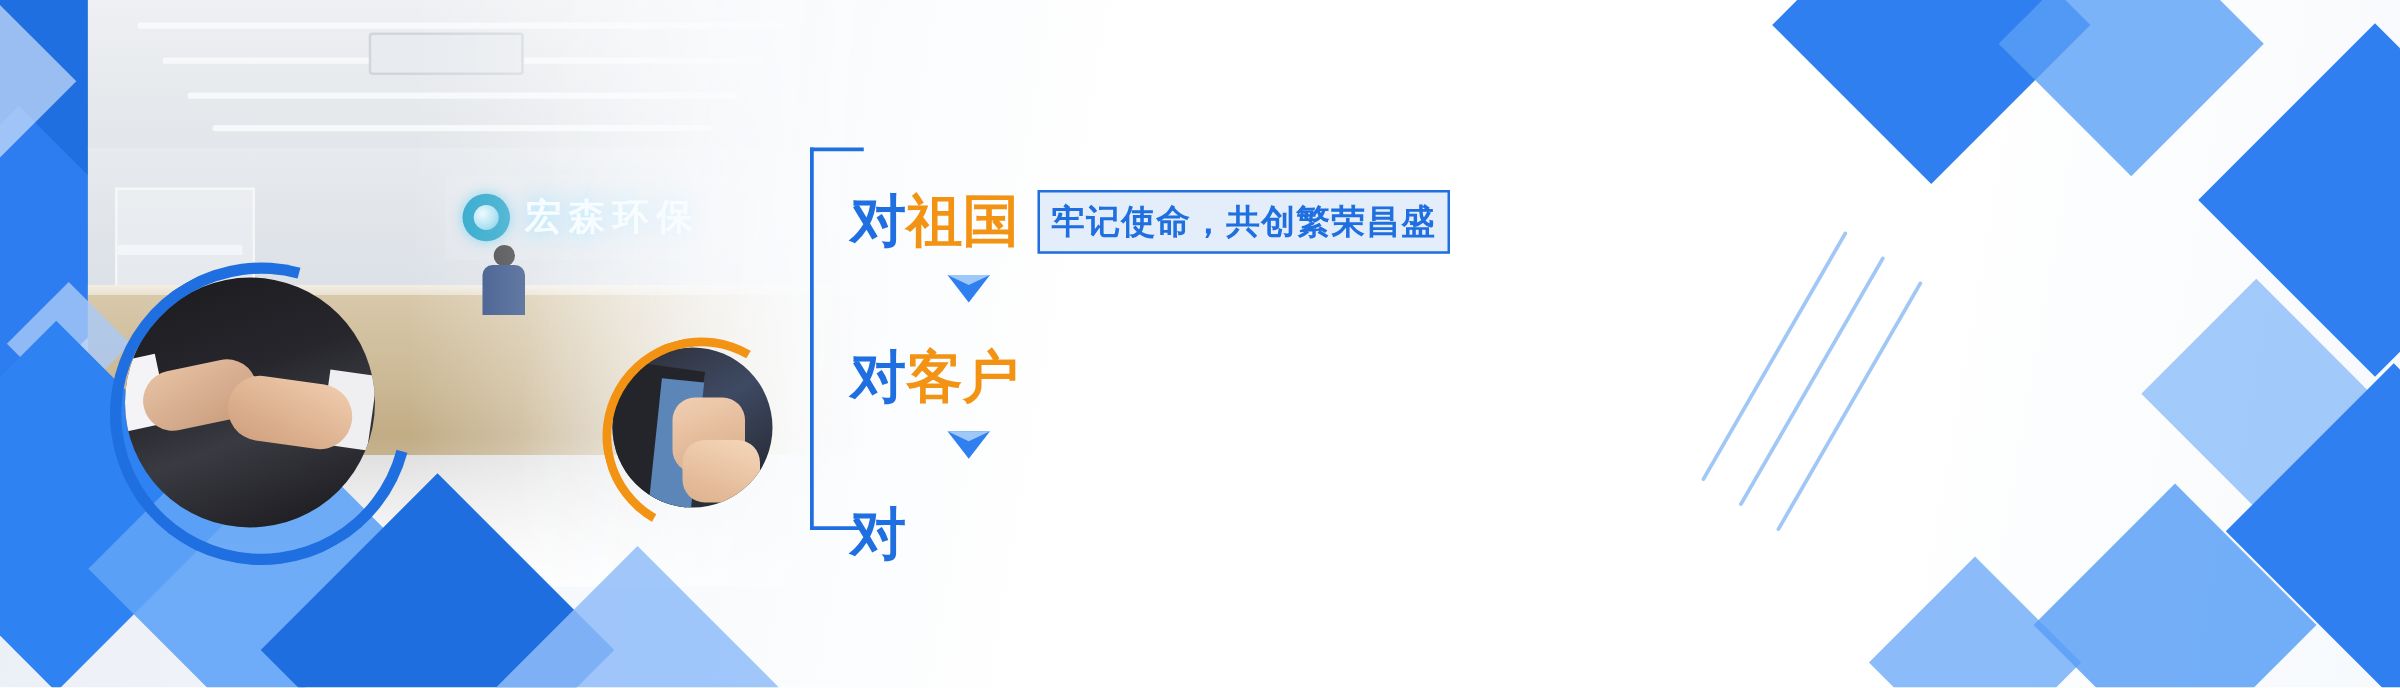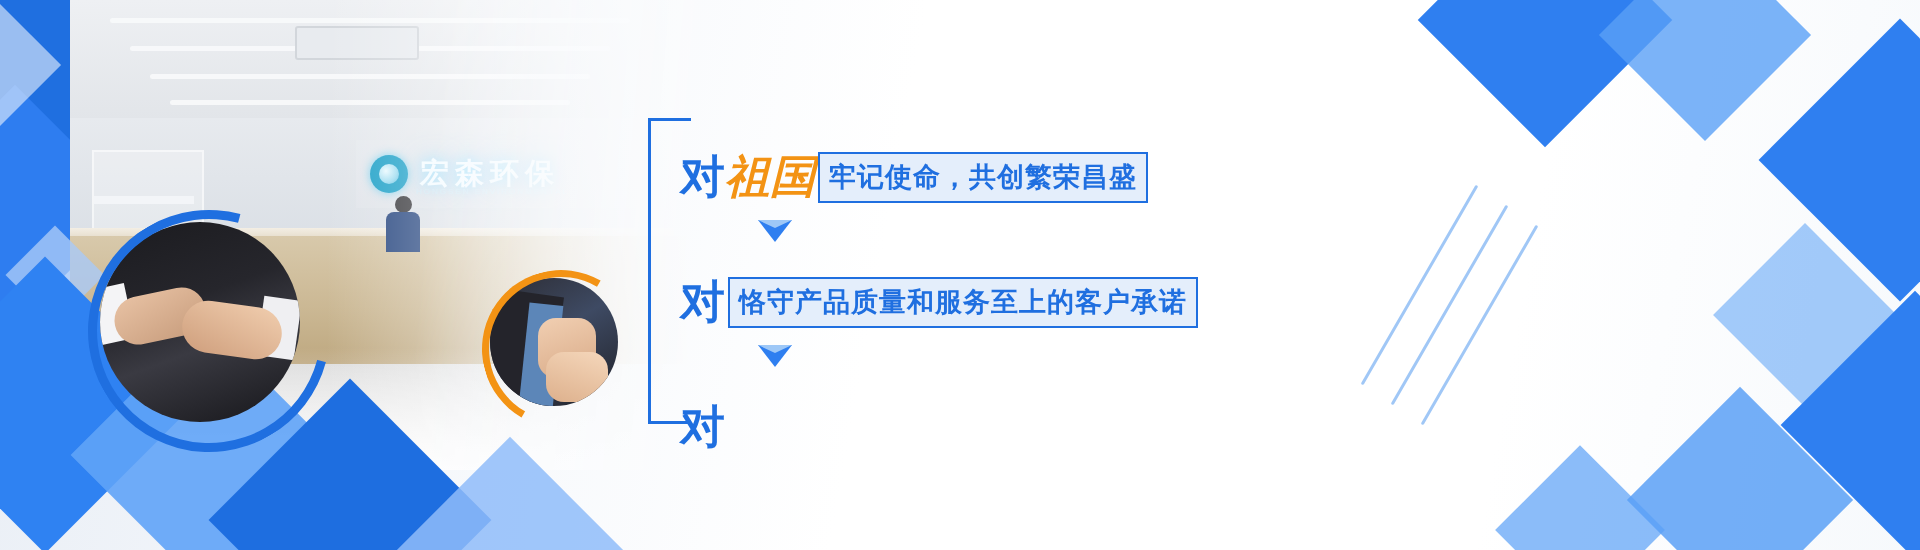--- a/index.html
+++ b/index.html
@@ -104,22 +104,22 @@
   .bracket{position:absolute;left:0;top:56px;width:40px;height:300px;
     border-left:3px solid #1f6fe0;border-top:3px solid #1f6fe0;border-bottom:3px solid #1f6fe0;}
 
   .row{position:absolute;left:32px;display:flex;align-items:center;white-space:nowrap;}
   .r1{top:85px;}
   .r2{top:210px;}
   .r3{top:335px;}
   .lead{font-size:45px;font-weight:700;color:#1f6fe0;letter-spacing:0px;
     font-family:"DejaVu Sans","Liberation Sans",sans-serif;}
   .accent{font-size:45px;font-weight:700;color:#f39314;letter-spacing:0px;
-    font-family:"DejaVu Sans","Liberation Sans",sans-serif;font-style:italic;}
-  .chip{margin-left:3px;border:2px solid #1f6fe0;background:#e4eefb;
+    font-family:"DejaVu Sans","Liberation Sans",sans-serif;}
+  .chip{margin-left:15px;border:2px solid #1f6fe0;background:#e4eefb;
     padding:5px 9px 6px 9px;display:flex;align-items:center;}
   .chip span{font-size:27px;font-weight:700;color:#1f6fe0;letter-spacing:1px;
     font-family:"DejaVu Sans","Liberation Sans",sans-serif;}
 
   .arrow{position:absolute;left:110px;width:0;height:0;
     border-left:17px solid transparent;border-right:17px solid transparent;
     border-top:22px solid #2f7ff0;}
   .arrow:before{content:"";position:absolute;left:-17px;top:-22px;
     border-left:17px solid transparent;border-right:17px solid transparent;
     border-top:8px solid #9ec8f7;}
@@ -215,23 +215,21 @@
       <span class="accent">祖国</span>
       <span class="chip">
         <span>牢记使命，共创繁荣昌盛</span>
       </span>
     </div>
 
     <div class="arrow a1"></div>
 
     <div class="row r2">
       <span class="lead">对</span>
-      <span class="chip">
-        <span>恪守产品质量和服务至上的客户承诺</span>
-      </span>
+      <span class="accent">客户</span>
     </div>
 
     <div class="arrow a2"></div>
 
     <div class="row r3">
       <span class="lead">对</span>
     </div>
   </div>
 
 </div>

